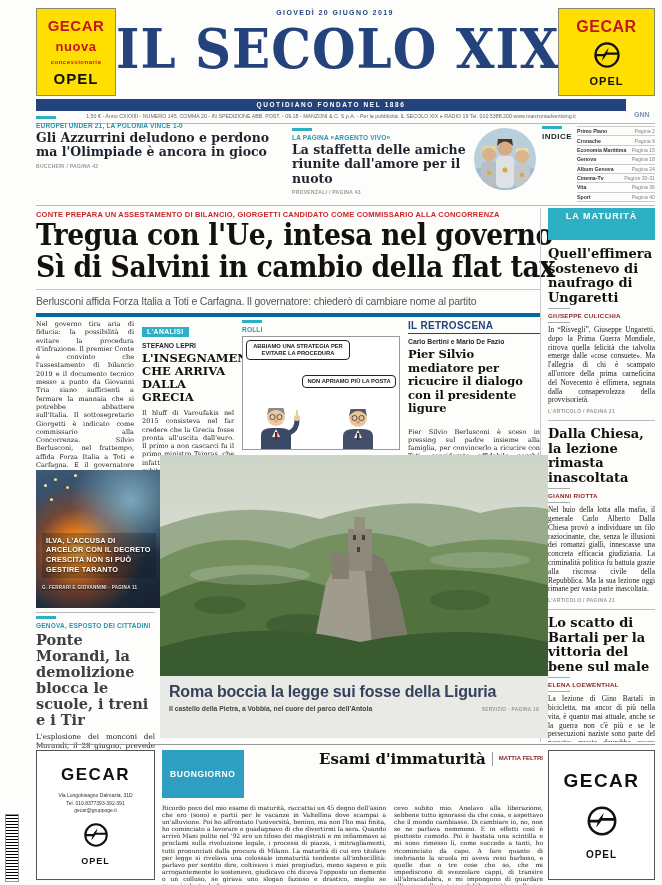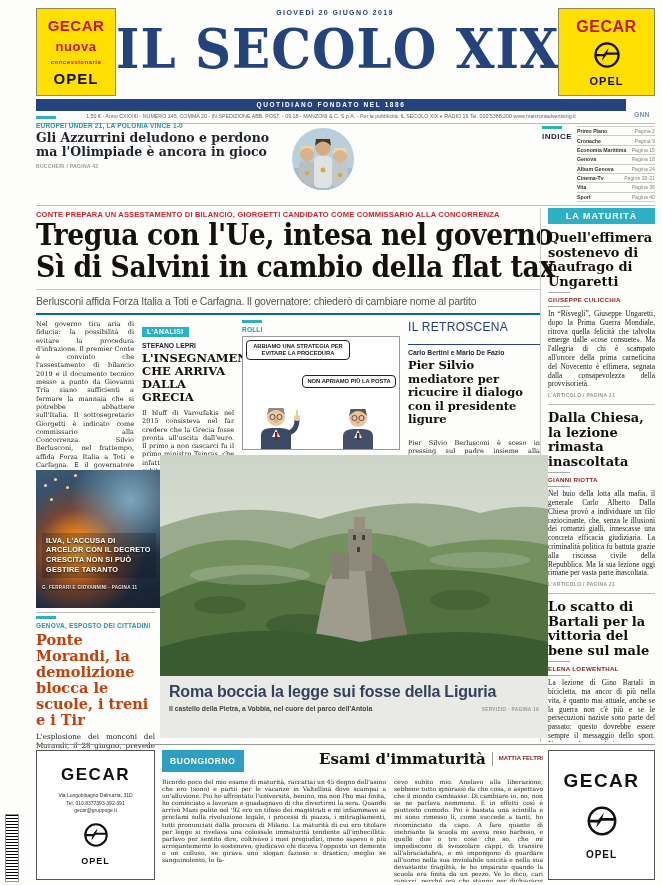--- a/index.html
+++ b/index.html
@@ -31,63 +31,63 @@
   
   .index-label{font-size:8px;font-weight:bold;color:#1d2430;letter-spacing:.5px;text-align:right;}
   .idx-row{display:flex;justify-content:space-between;border-bottom:1px solid #ccc;
            font-size:5.2px;padding:1.2px 0;}
   .idx-name{color:#333;font-weight:bold;}
   .idx-page{color:#888;}
   
   .lead-kicker{color:#c9252b;font-size:7.5px;font-weight:bold;letter-spacing:.2px;}
   .headline{font-family:"DejaVu Serif",serif;font-weight:bold;font-size:29px;line-height:31px;
             color:#14100f;white-space:nowrap;transform:scaleX(.92);transform-origin:left;letter-spacing:-.4px;}
-  .subhead{border-top:1px solid #c9c9c9;border-bottom:2px solid #0369a1;color:#555;
+  .subhead{border-top:1px solid #c9c9c9;border-bottom:4px solid #0369a1;color:#555;
            font-size:10.5px;line-height:23px;height:23px;white-space:nowrap;letter-spacing:-.2px;}
   
   .fourcol{display:flex;gap:8px;}
   .bodytext{font-family:"DejaVu Serif",serif;font-size:6.5px;line-height:8.3px;text-align:justify;color:#222;}
   .colfooter{color:#999;font-size:5px;font-weight:bold;letter-spacing:.3px;margin-top:3px;}
   .label-teal{display:inline-block;background:#2eb0c4;color:#fff;font-size:6.8px;font-weight:bold;
               padding:1.5px 5px;letter-spacing:.4px;}
   .col-author{font-size:6.8px;font-weight:bold;color:#1d2430;margin:4px 0 3px;}
   .analisi-title{font-family:"DejaVu Serif",serif;font-weight:bold;font-size:11.5px;line-height:13px;color:#14100f;}
-  .retro-label{color:#24437c;font-size:12px;font-weight:normal;letter-spacing:.3px;
-               border-bottom:1.5px solid #24437c;padding-bottom:10px;}
+  .retro-label{color:#24437c;font-size:10px;font-weight:bold;letter-spacing:.3px;
+               border-bottom:1.5px solid #24437c;padding-bottom:2px;}
   .retro-title{font-family:"DejaVu Serif",serif;font-weight:bold;font-size:11.5px;line-height:13.5px;color:#14100f;margin:2px 0 12px;}
   
   .cartoon-box{border:1px solid #999;position:relative;height:112px;background:#fff;overflow:hidden;}
   .bubble{position:absolute;border:1px solid #222;border-radius:4px;background:#fff;
           font-size:5.8px;font-weight:bold;text-align:center;padding:2px 3px;line-height:1.25;}
   
   .rail-head{background:#2eb0c4;color:#fff;font-size:9px;font-weight:bold;letter-spacing:1px;
-             text-align:center;line-height:16px;height:16px;}
+             text-align:center;line-height:16px;height:32px;}
   .rail-title{font-family:"DejaVu Serif",serif;font-weight:bold;font-size:13px;line-height:14.5px;color:#14100f;}
   .rail-author{color:#8a2525;font-size:6.2px;font-weight:bold;letter-spacing:.3px;}
   .sep{width:22px;height:1px;background:#aaa;margin:3px 0;}
   .rail-body{font-family:Liberation Serif, serif;font-size:7.4px;line-height:8.8px;text-align:justify;color:#222;}
   .rail-rule{height:1px;background:#bbb;margin:6px 0;}
   
   .ilva{background:
      radial-gradient(circle at 72% 22%, rgba(150,200,220,.75), transparent 42%),
      radial-gradient(circle at 32% 58%, #ffb13e 0%, #e07a1e 16%, rgba(170,70,20,.55) 34%, transparent 56%),
      linear-gradient(160deg,#3c5a76 0%,#24364c 55%,#16202e 100%);}
   .ilva-title{color:#fff;font-size:7.3px;font-weight:bold;line-height:1.35;letter-spacing:.2px;
               text-shadow:0 1px 2px rgba(0,0,0,.8);background:rgba(10,20,30,.28);padding:3px 4px;}
   .ilva-by{color:#e8e8e8;font-size:4.5px;font-weight:bold;letter-spacing:.3px;text-shadow:0 1px 1px #000;padding:0 4px;}
   
-  .morandi-title{font-family:"DejaVu Serif",serif;font-weight:bold;font-size:14.5px;line-height:16px;color:#c2410c;margin:3px 0 5px;}
+  .morandi-title{font-family:"DejaVu Serif",serif;font-weight:bold;font-size:14.5px;line-height:16px;color:#404040;margin:3px 0 5px;}
   
   .capbar{background:#e9e9e5;box-sizing:border-box;padding:7px 9px 5px;}
   .cap-title{font-size:16px;font-weight:bold;color:#35425c;letter-spacing:-.2px;}
   .cap-sub{font-size:6.8px;font-weight:bold;color:#444;margin-top:4px;}
   .cap-by{font-size:4.8px;font-weight:bold;color:#999;letter-spacing:.3px;}
   
   .bg-label{display:inline-block;background:#2e9fc0;color:#fff;font-weight:bold;font-size:8.5px;
-            letter-spacing:.6px;padding:6px 8px;}
+            letter-spacing:.6px;padding:19px 8px;}
   .bg-title{font-family:"DejaVu Serif",serif;font-weight:bold;font-size:15px;color:#14100f;}
   .bg-author{color:#8a2525;font-size:6px;font-weight:bold;line-height:1.2;text-align:left;}
   .bg-body{font-family:"DejaVu Serif",serif;font-size:6px;line-height:7.1px;text-align:justify;color:#222;
            overflow:hidden;height:104px;}
   
   .ad-white{background:#fff;border:1px solid #555;box-sizing:border-box;display:flex;flex-direction:column;
             align-items:center;justify-content:space-evenly;text-align:center;padding:6px 3px;}
   .adbig{font-weight:bold;color:#111;letter-spacing:1.5px;}
   .ad-addr{font-size:5px;color:#333;line-height:1.5;}
   .barcode{background:repeating-linear-gradient(180deg,#000 0 1px,#fff 1px 3px);width:12px;height:66px;border:1px solid #999;}
@@ -125,20 +125,26 @@
   <div class="abs teaser" style="left:36px;top:116px;width:252px;">
     <div style="flex:1;">
       <div class="dash"></div>
       <div class="kicker-teal">EUROPEI UNDER 21, LA POLONIA VINCE 1-0</div>
       <div class="teaser-title">Gli Azzurrini deludono e perdono ma l'Olimpiade è ancora in gioco</div>
       <div class="byline-gray">BUCCHERI / PAGINA 42</div>
     </div>
   </div>
 
   <div class="abs teaser" style="left:292px;top:128px;width:244px;">
+    <div style="flex:1;">
+      <div class="dash"></div>
+      <div class="kicker-teal">LA PAGINA «ARGENTO VIVO»</div>
+      <div class="teaser-title">La staffetta delle amiche riunite dall'amore per il nuoto</div>
+      <div class="byline-gray">PROVENZALI / PAGINA 43</div>
+    </div>
     <div class="circle-photo">
       <svg viewBox="0 0 62 62" width="62" height="62">
           <rect width="62" height="62" fill="#b9cfdc"></rect>
           <rect y="40" width="62" height="22" fill="#a3bccb"></rect>
           <circle cx="15" cy="26" r="7" fill="#d9b18c"></circle>
           <path d="M8 24q7-8 14 0l-1-6h-12z" fill="#e4d6a0"></path>
           <rect x="7" y="33" width="16" height="26" rx="5" fill="#b9bec2"></rect>
           <circle cx="31" cy="20" r="7.5" fill="#d6ab84"></circle>
           <path d="M23 18q8-9 16 0l-1-7h-14z" fill="#473729"></path>
           <rect x="22" y="28" width="18" height="32" rx="5" fill="#dfe2e4"></rect>

